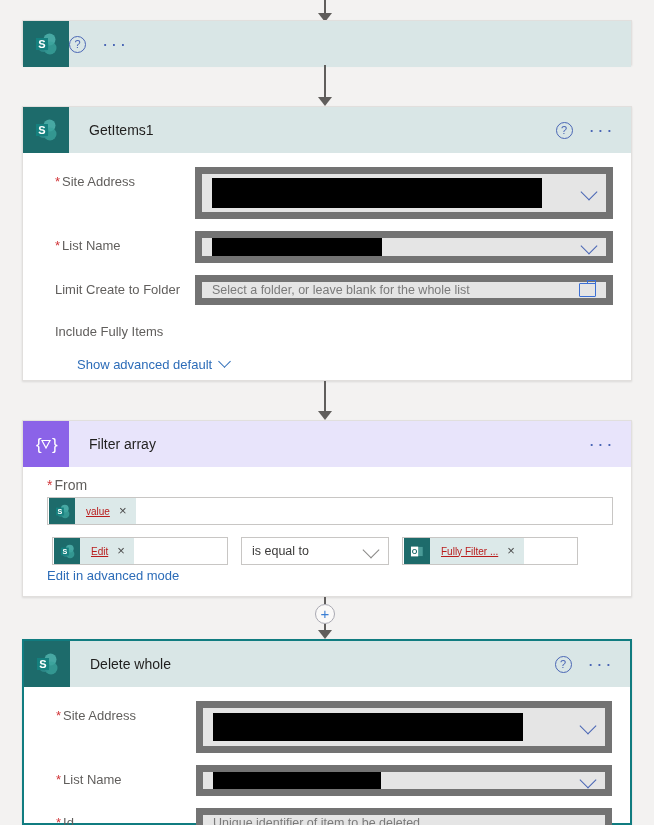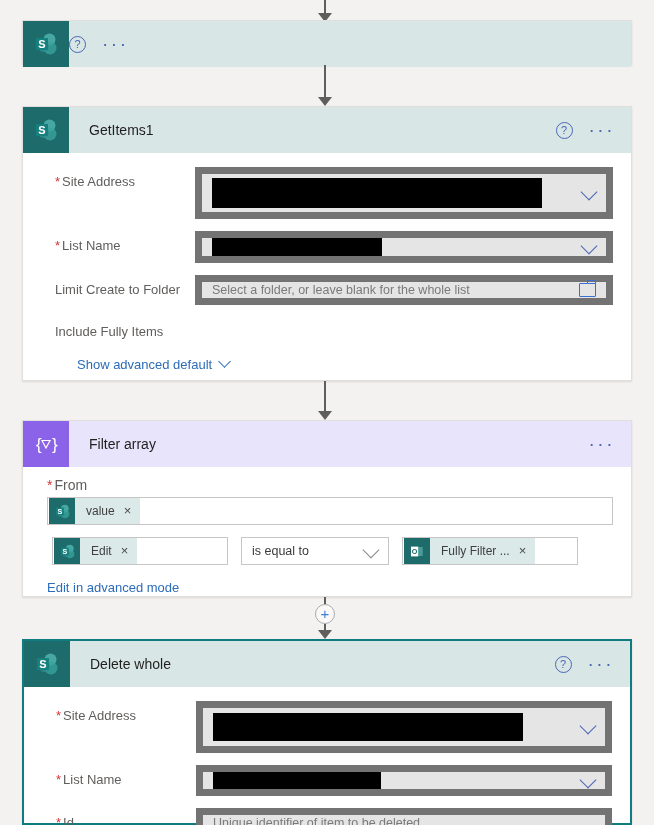--- a/index.html
+++ b/index.html
@@ -248,25 +248,26 @@
     width: 26px; height: 26px;
     flex: 0 0 26px;
     background: #1d6b6b;
     display: flex;
     align-items: center;
     justify-content: center;
   }
   .token-icon.office { background: #1d6b6b; }
   .token-text {
     padding: 0 9px 0 11px;
-    font-size: 12px;
-    color: #404040;
+    font-size: 10px;
+    color: #b91c1c;
     white-space: nowrap;
     overflow: hidden;
     text-overflow: ellipsis;
+    text-decoration: underline;
   }
   .token-x {
     color: #4a4a4a;
     font-size: 13px;
     cursor: pointer;
     line-height: 12px;
   }
 
   .cond-row {
     display: flex;
@@ -452,21 +453,21 @@
                 <rect x="3" y="5.5" width="11" height="15" fill="#ffffff"></rect>
                 <text x="8.5" y="16.5" font-family="Liberation Sans, sans-serif" font-size="11" font-weight="bold" fill="#1d6b6b" text-anchor="middle">O</text>
               </svg>
             </span>
             <span class="token-text">Fully Filter ...</span>
             <span class="token-x">×</span>
           </span>
         </div>
       </div>
 
-      <div style="margin-top:15px;">
+      <div style="margin-top:3px;">
         <span class="link">Edit in advanced mode</span>
       </div>
 
     </div>
   </div>
 
   <div class="connector" style="top:597px;height:42px;">
     <div class="conn-line"></div>
     <div class="plus-btn">+</div>
     <div class="conn-line"></div>

